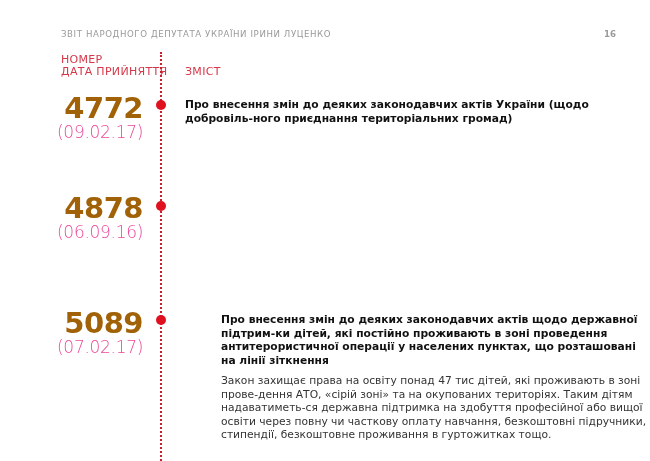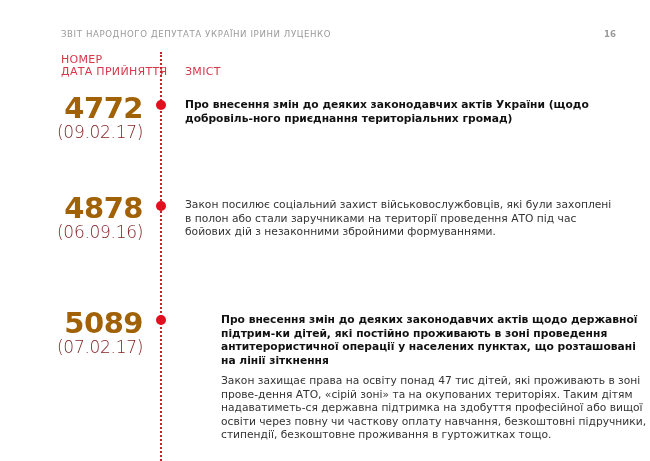--- a/index.html
+++ b/index.html
@@ -4,21 +4,21 @@
 <style>
   html, body { margin:0; padding:0; }
   body { width:650px; height:461px; background:#ffffff; position:relative; overflow:hidden;
          font-family:"DejaVu Sans", sans-serif; color:#222; }
   .header-title { position:absolute; left:61px; top:29px; font-size:8.6px; letter-spacing:0.6px; color:#9a9a9a; white-space:nowrap; }
   .page-num { position:absolute; left:604px; top:29px; font-size:8.6px; font-weight:bold; color:#9a9a9a; }
   .col-label { position:absolute; font-size:11px; font-weight:normal; color:#d6384a; letter-spacing:0.3px; line-height:12px; white-space:nowrap; }
   .timeline { position:absolute; left:160px; top:52px; width:0; height:409px; border-left:2px dotted #cc1f2e; }
   .dot { position:absolute; left:156px; width:10px; height:10px; border-radius:50%; background:#e0101e; }
   .num { position:absolute; right:507px; font-size:29px; font-weight:bold; color:#a16207; letter-spacing:-0.5px; line-height:30px; text-align:right; }
-  .date { position:absolute; right:507px; font-size:17px; color:#7f1d1d; line-height:20px; text-align:right; font-weight:300; letter-spacing:-0.3px; }
+  .date { position:absolute; right:507px; font-size:17px; color:#ec4899; line-height:20px; text-align:right; font-weight:300; letter-spacing:-0.3px; }
   .entry { position:absolute; left:185px; width:430px; }
   .title { font-size:10.7px; font-weight:bold; color:#111; line-height:13.5px; margin:0 0 7px 0; }
   .body { font-size:10.7px; color:#333; line-height:13.5px; margin:0; }
 </style>
 </head>
 <body>
 
 <div class="header-title">ЗВІТ НАРОДНОГО ДЕПУТАТА УКРАЇНИ ІРИНИ ЛУЦЕНКО</div>
 <div class="page-num">16</div>
 
@@ -32,21 +32,20 @@
 <div class="num" style="top:93px;">4772</div>
 <div class="date" style="top:122px;">(09.02.17)</div>
 <div class="entry" style="top:98px;">
   <p class="title">Про внесення змін до деяких законодавчих актів України (щодо добровіль-ного приєднання територіальних громад)</p>
 </div>
 
 <div class="dot" style="top:201px;"></div>
 <div class="num" style="top:193px;">4878</div>
 <div class="date" style="top:222px;">(06.09.16)</div>
 <div class="entry" style="top:198px;">
-  <p class="body">Закон посилює соціальний захист військовослужбовців, які були захоплені в полон або стали заручниками на території проведення АТО під час бойових дій з незаконними збройними формуваннями.</p>
 </div>
 
 <div class="dot" style="top:315px;"></div>
 <div class="num" style="top:308px;">5089</div>
 <div class="date" style="top:337px;">(07.02.17)</div>
 <div class="entry" style="top:313px;margin-left:36px;">
   <p class="title">Про внесення змін до деяких законодавчих актів щодо державної підтрим-ки дітей, які постійно проживають в зоні проведення антитерористичної операції у населених пунктах, що розташовані на лінії зіткнення</p>
   <p class="body">Закон захищає права на освіту понад 47 тис дітей, які проживають в зоні прове-дення АТО, «сірій зоні» та на окупованих територіях. Таким дітям надаватиметь-ся державна підтримка на здобуття професійної або вищої освіти через повну чи часткову оплату навчання, безкоштовні підручники, стипендії, безкоштовне проживання в гуртожитках тощо.</p>
 </div>
 

